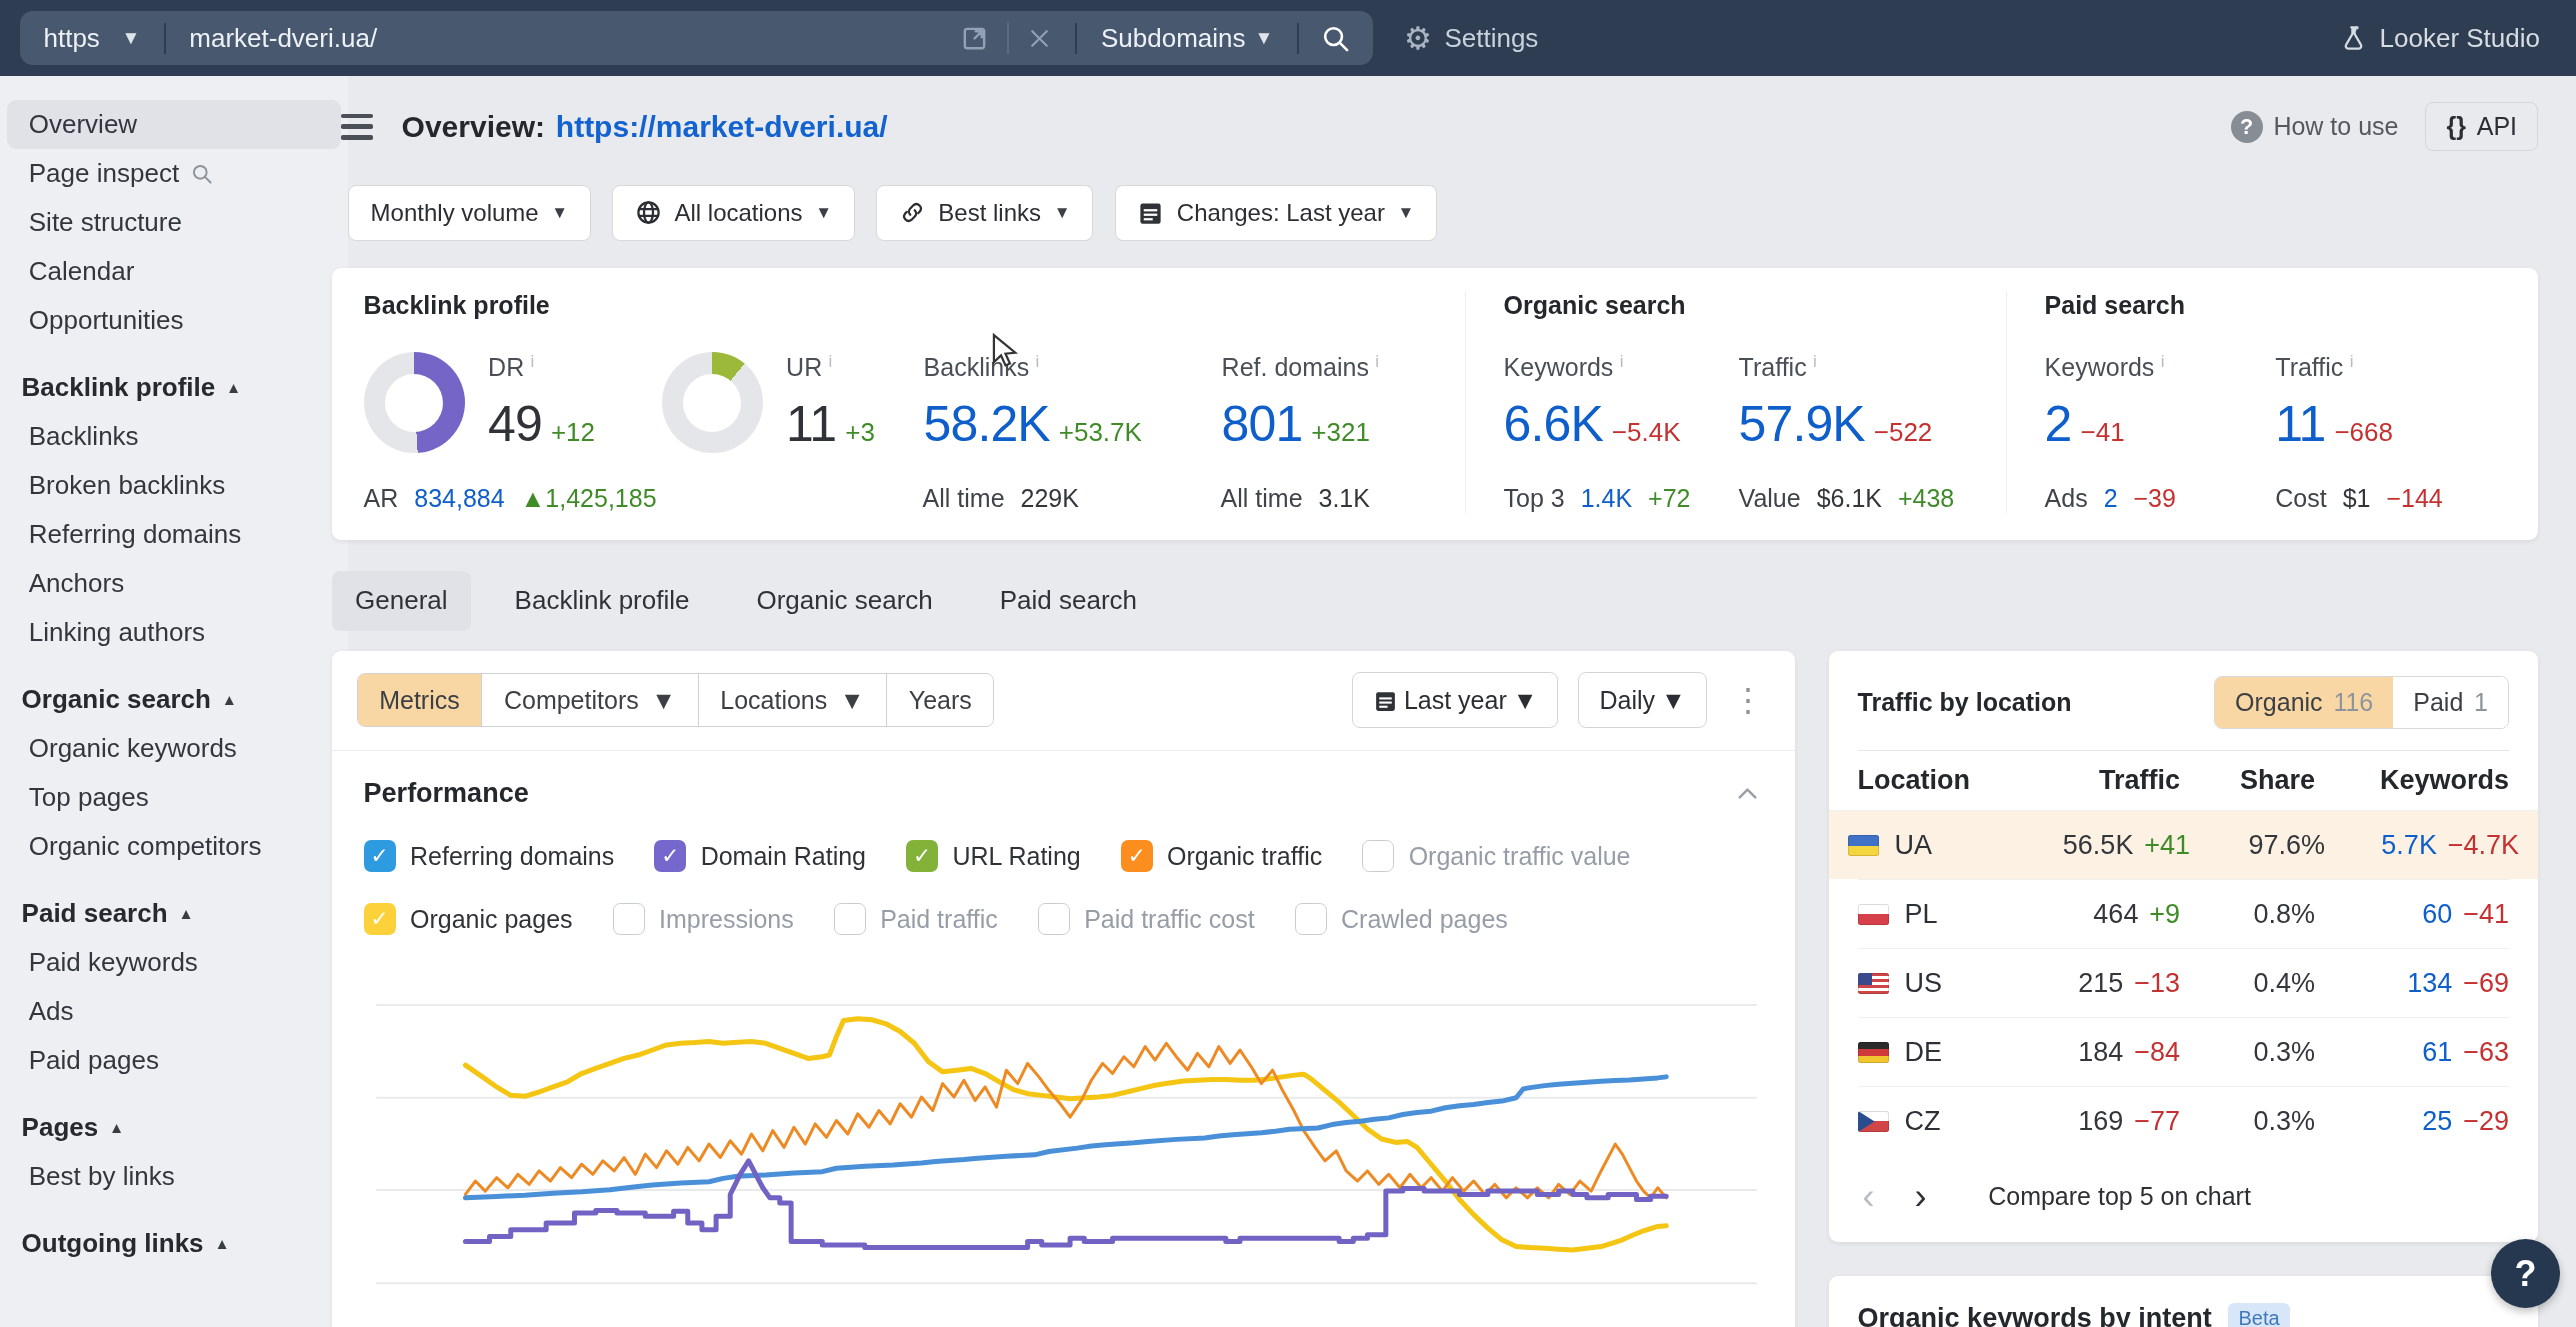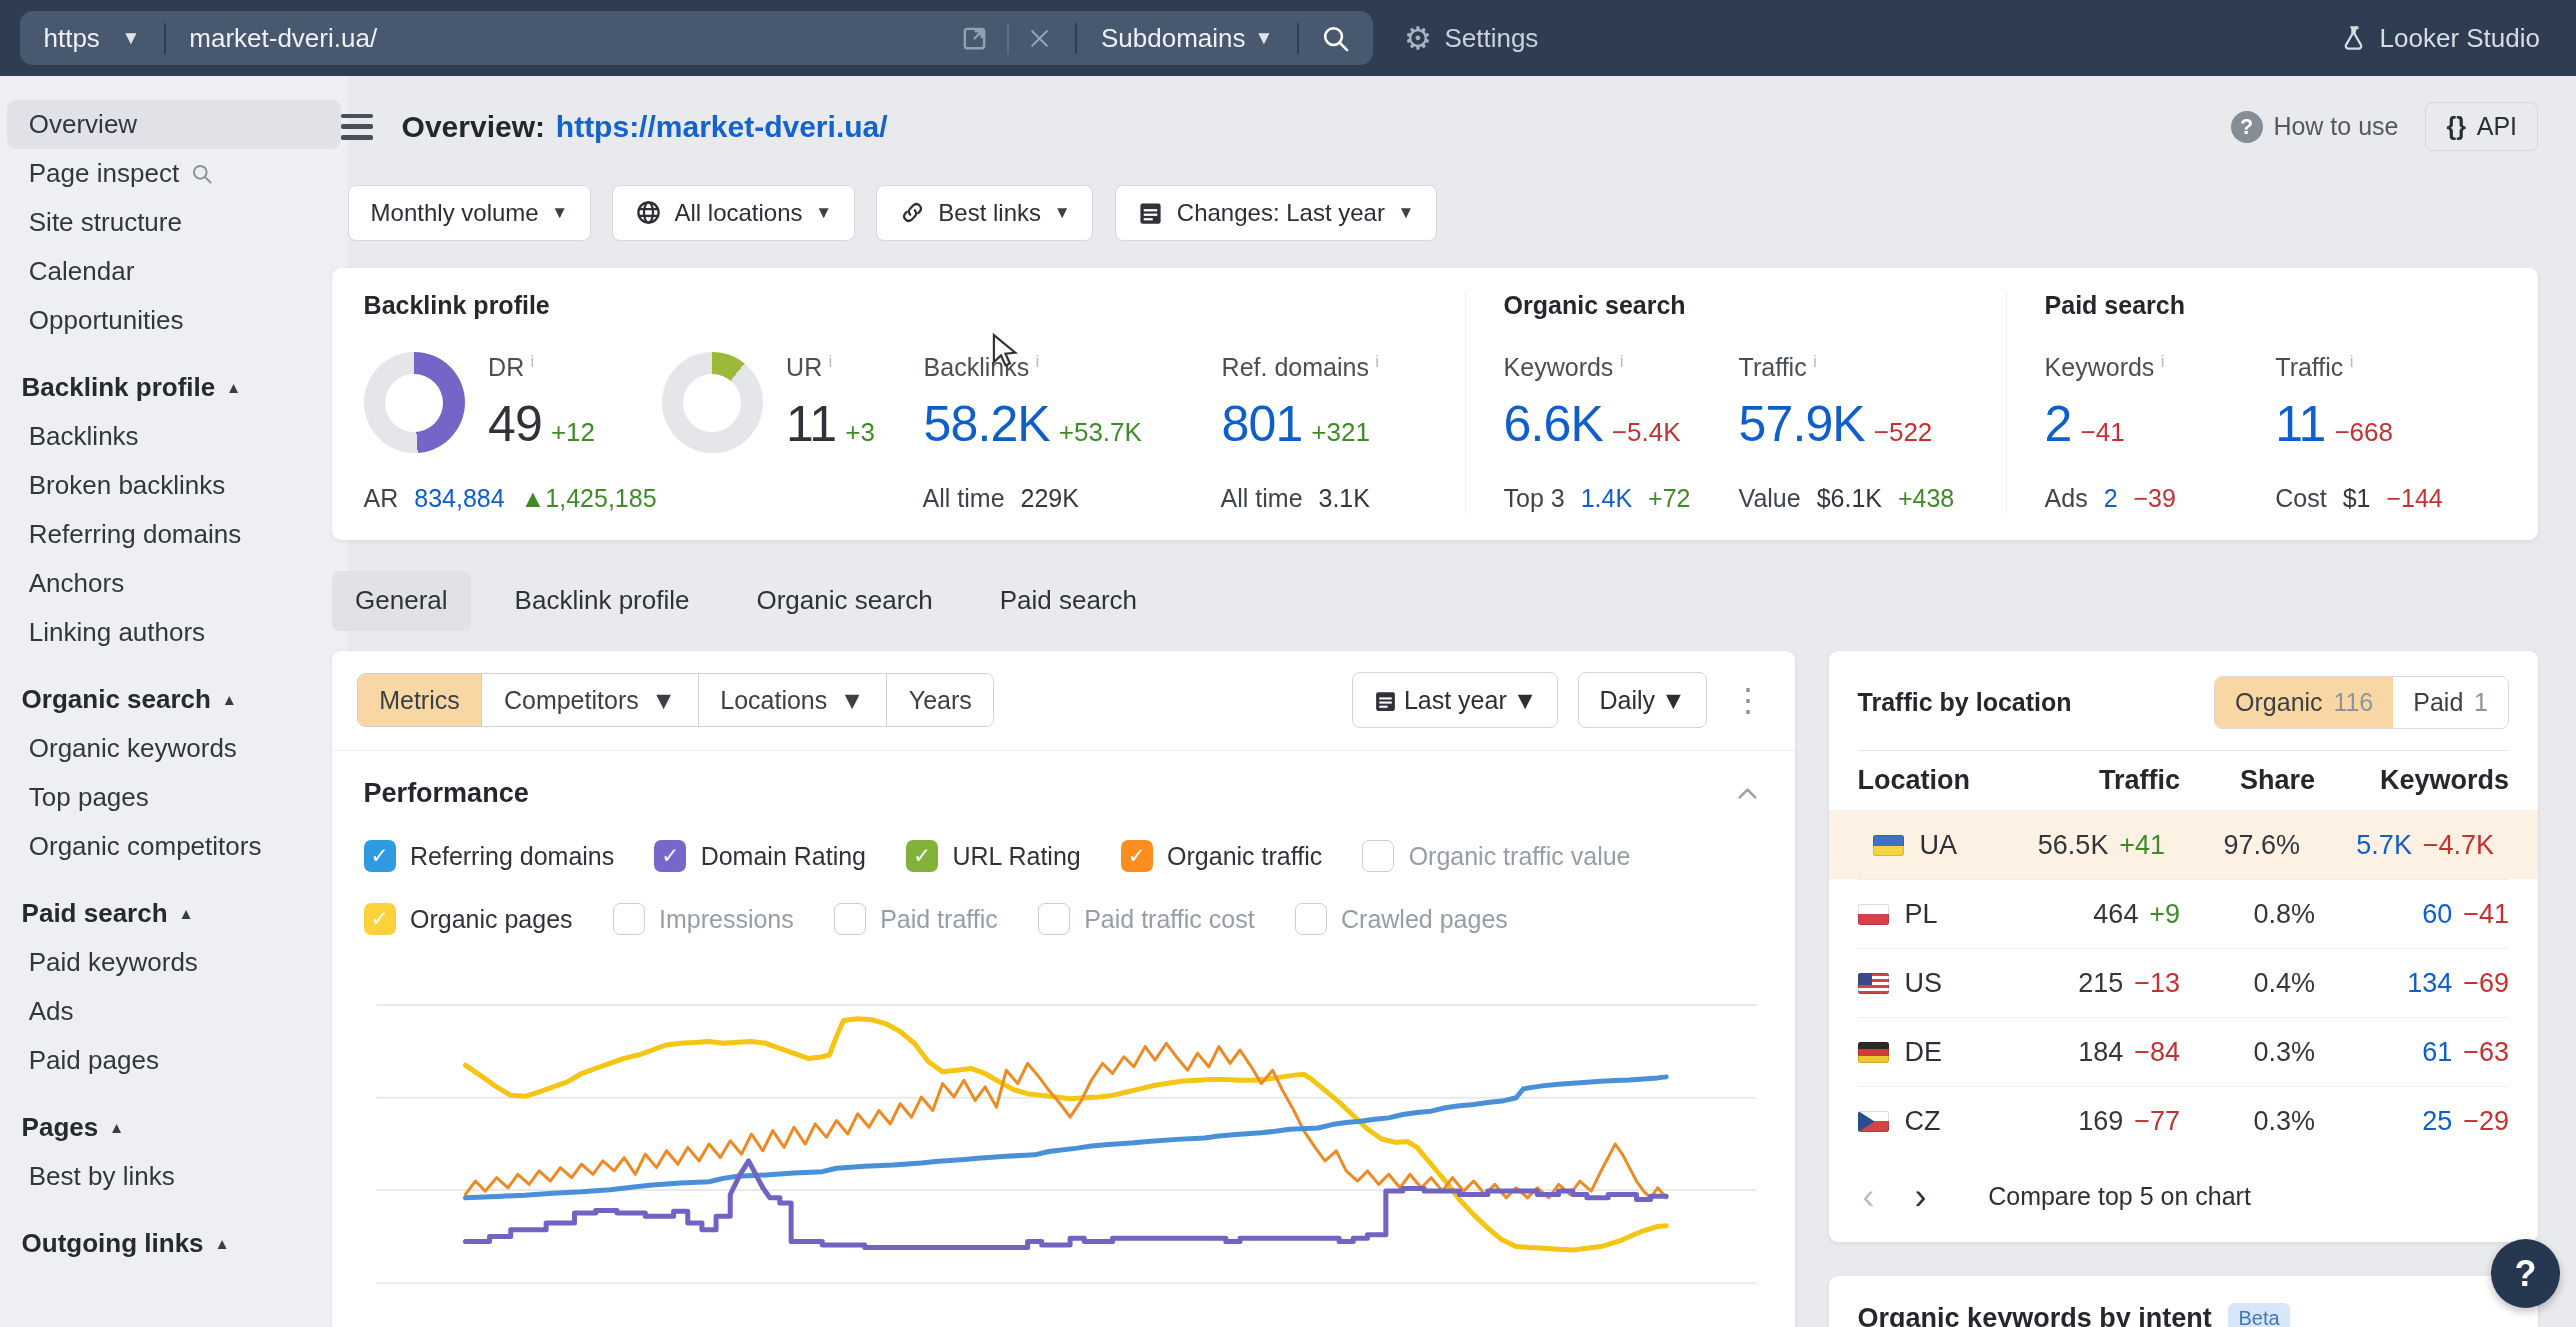--- a/index.html
+++ b/index.html
@@ -123,21 +123,21 @@
   .loc-head { display:flex; align-items:center; padding:25px 29px 21.6px 29px; }
   .loc-head h2 { font-size:25px; color:#24272c; }
   .toggle { margin-left:auto; display:flex; border:1.8px solid #d7d9dd; border-radius:8px; overflow:hidden; }
   .tseg { display:flex; gap:10.8px; align-items:center; font-size:25px; color:#3c3f44; padding:0 20px; height:51px; background:#fff; }
   .tseg.active { background:#f8d7a4; }
   .tcount { color:#8d949c; }
   .loc-table { padding:0 29px; }
   .lrow { display:grid; grid-template-columns:1fr 185px 135px 194px; align-items:center; height:69px;
     border-top:1.8px solid #efeff1; font-size:27px; }
   .lrow.lhead { border-top:1.8px solid #e4e6e9; height:60px; font-weight:bold; color:#24272c; }
-  .lrow.hl { background:#fcf1e3; margin:0 -29px; padding:0 44px; grid-template-columns:1fr 185px 135px 194px; }
+  .lrow.hl { background:#fcf1e3; margin:0 -29px; padding:0 19px; grid-template-columns:1fr 185px 135px 194px; }
   .lcell-r { text-align:right; }
   .loccell { display:flex; align-items:center; gap:16px; color:#2d3137; }
   .flag { width:31px; height:21.6px; border-radius:2.7px; box-shadow:inset 0 0 0 0.9px rgba(0,0,0,.14); position:relative; overflow:hidden; flex:none; }
   .f-ua { background:linear-gradient(180deg,#3f72c6 50%,#f5d53f 50%); }
   .f-pl { background:linear-gradient(180deg,#fff 50%,#d6404a 50%); }
   .f-us { background:repeating-linear-gradient(180deg,#d04545 0 3.1px,#fff 3.1px 6.1px); }
   .f-us::after { content:""; position:absolute; left:0; top:0; width:45%; height:55%; background:#3b4a8c; }
   .f-de { background:linear-gradient(180deg,#2b2b2b 33.3%,#cf3b3b 33.3% 66.6%,#f2c62e 66.6%); }
   .f-cz { background:linear-gradient(180deg,#fff 50%,#d04545 50%); }
   .f-cz::after { content:""; position:absolute; inset:0; background:#2a4d8f; clip-path:polygon(0 0,55% 50%,0 100%); }

